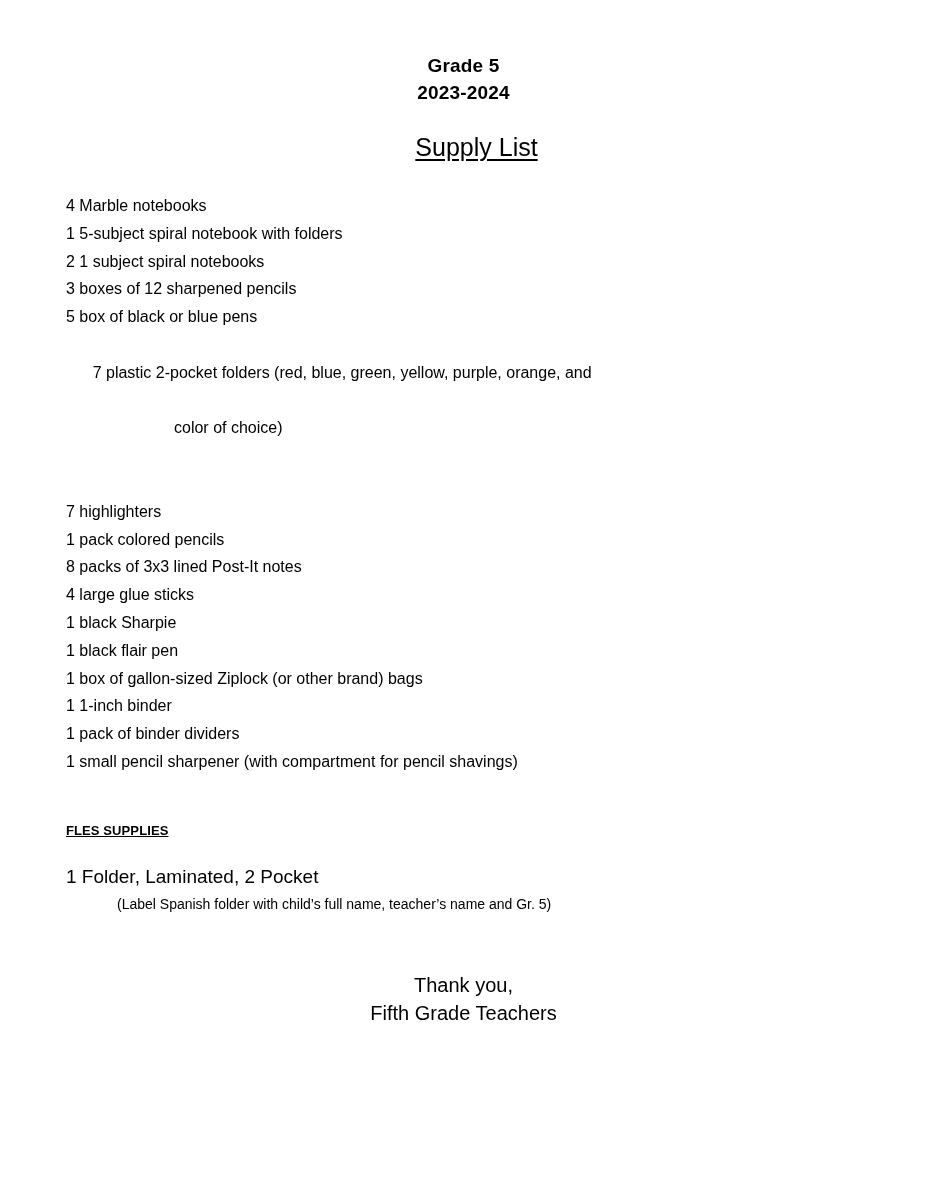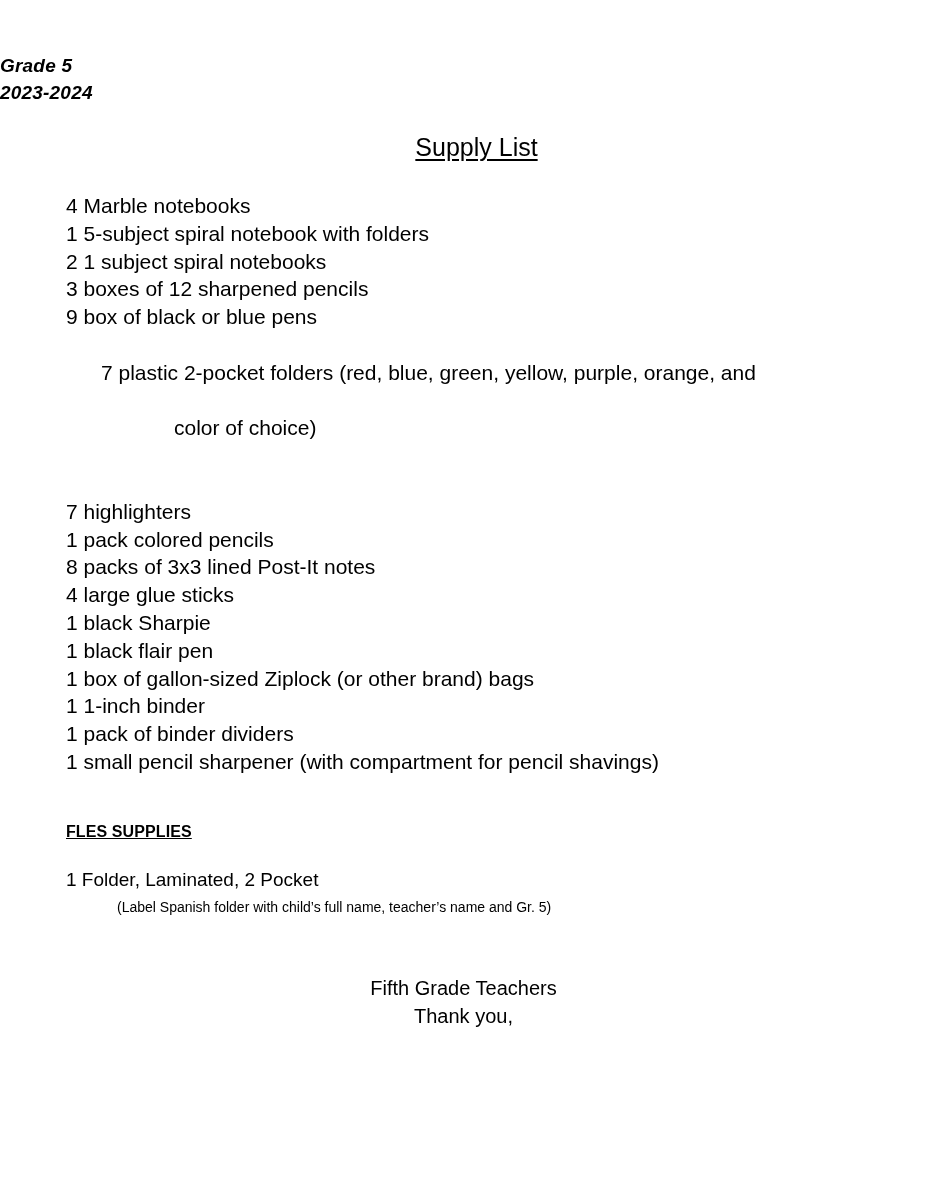--- a/index.html
+++ b/index.html
@@ -17,23 +17,22 @@
   }
   .page {
     position: relative;
     width: 927px;
     height: 1200px;
     background: #ffffff;
     box-sizing: border-box;
     padding: 0;
   }
   .header-block {
-    text-align: left;
+    text-align: center;
     margin-top: 52px;
-    font-style: italic;
   }
   .header-line {
     font-size: 19px;
     font-weight: bold;
     line-height: 27px;
     letter-spacing: 0.2px;
   }
   .doc-title {
     text-align: center;
     font-size: 25px;
@@ -42,34 +41,34 @@
     text-decoration: underline;
     text-underline-offset: 3px;
     padding-left: 26px;
   }
   .supply-list {
     margin: 5px;
     padding: 0;
     list-style: none;
     margin-top: 30px;
     margin-left: 66px;
-    font-size: 21px;
+    font-size: 16px;
     line-height: 27.8px;
   }
   .supply-list li {
     white-space: pre-wrap;
   }
   .supply-list li .cont {
     display: block;
     padding-left: 108px;
   }
   .section-heading {
     margin-left: 66px;
     margin-top: 47px;
-    font-size: 16px;
+    font-size: 13px;
     font-weight: bold;
     text-decoration: underline;
     letter-spacing: 0.1px;
   }
   .fles-block {
     margin-left: 66px;
     margin-top: 26px;
     font-size: 19px;
     line-height: 26px;
   }
@@ -96,21 +95,21 @@
     <div class="header-line">2023-2024</div>
   </div>
 
   <div class="doc-title">Supply List</div>
 
   <ul class="supply-list">
     <li><span>4 Marble notebooks</span></li>
     <li><span>1 5-subject spiral notebook with folders</span></li>
     <li><span>2 1 subject spiral notebooks</span></li>
     <li><span>3 boxes of 12 sharpened pencils</span></li>
-    <li><span>9 box of black or blue pens</span></li>
+    <li><span>5 box of black or blue pens</span></li>
     <li>
       <span>7 plastic 2-pocket folders (red, blue, green, yellow, purple, orange, and</span>
       <span class="cont">color of choice)</span>
     </li>
     <li><span>7 highlighters</span></li>
     <li><span>1 pack colored pencils</span></li>
     <li><span>8 packs of 3x3 lined Post-It notes</span></li>
     <li><span>4 large glue sticks</span></li>
     <li><span>1 black Sharpie</span></li>
     <li><span>1 black flair pen</span></li>
@@ -121,17 +120,17 @@
   </ul>
 
   <div class="section-heading">FLES SUPPLIES</div>
 
   <div class="fles-block">
     <span>1 Folder, Laminated, 2 Pocket</span>
     <span class="fles-note">(Label Spanish folder with child’s full name, teacher’s name and Gr. 5)</span>
   </div>
 
   <div class="closing">
+    <div>Thank you,</div>
     <div>Fifth Grade Teachers</div>
-    <div>Thank you,</div>
   </div>
 
 </div>
 
 </body></html>

